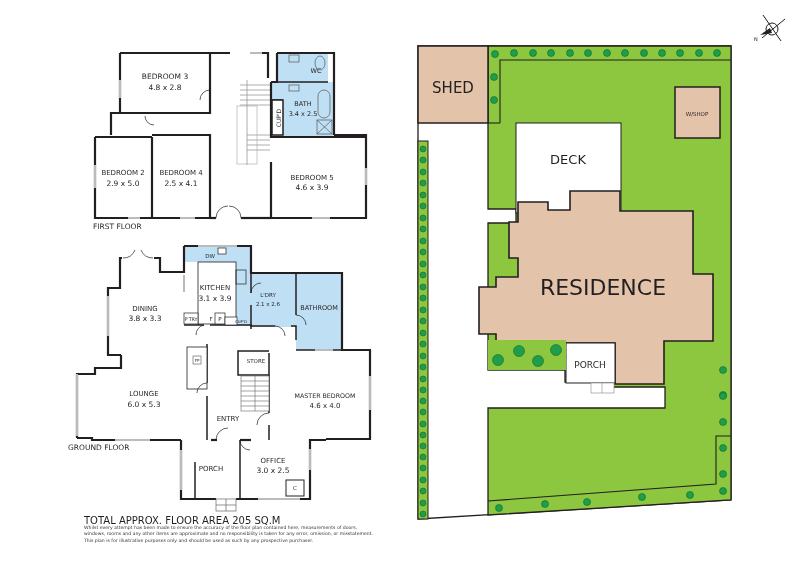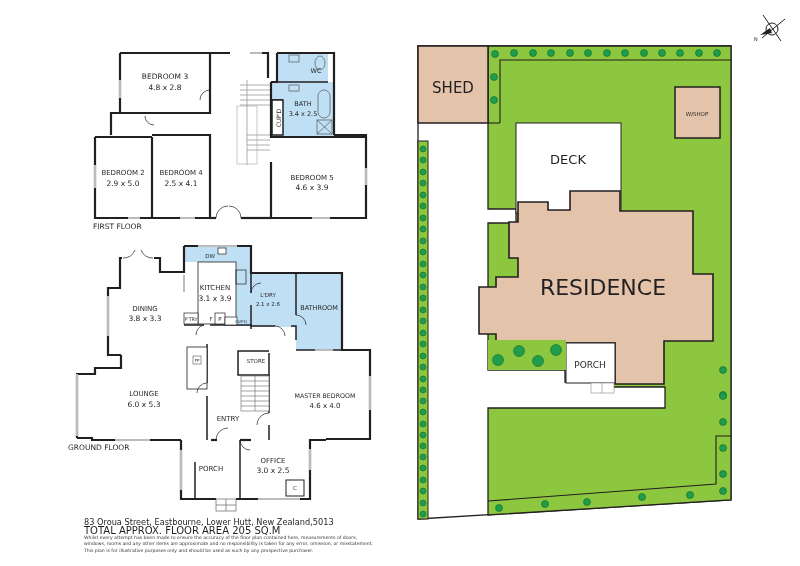--- a/index.html
+++ b/index.html
@@ -325,18 +325,17 @@
       <circle cx="772" cy="29" r="6"></circle>
       <line x1="763" y1="15" x2="781" y2="41"></line>
       <line x1="762" y1="38" x2="785" y2="19"></line>
       <polygon points="760,35 770,28 772,33" fill="#231f20" stroke="none"></polygon>
     </g>
     <text class="lbl" x="754" y="41" font-size="5">N</text>
   </g>
 </svg>
 
 <div class="footer">
-  <div class="addr">83 Oroua Street, Eastbourne, Lower Hutt, New Zealand,5013</div>
   <div class="area">TOTAL APPROX. FLOOR AREA 205 SQ.M</div>
   <div class="disc">Whilst every attempt has been made to ensure the accuracy of the floor plan contained here, measurements of doors,</div>
   <div class="disc">windows, rooms and any other items are approximate and no responsibility is taken for any error, omission, or misstatement.</div>
   <div class="disc">This plan is for illustrative purposes only and should be used as such by any prospective purchaser.</div>
 </div>
 
 </body></html>

